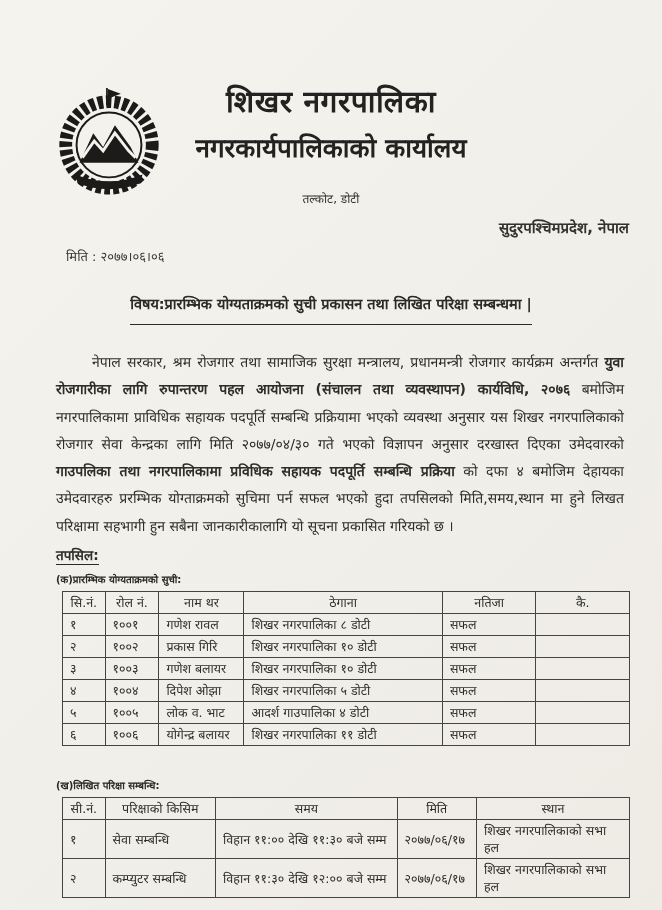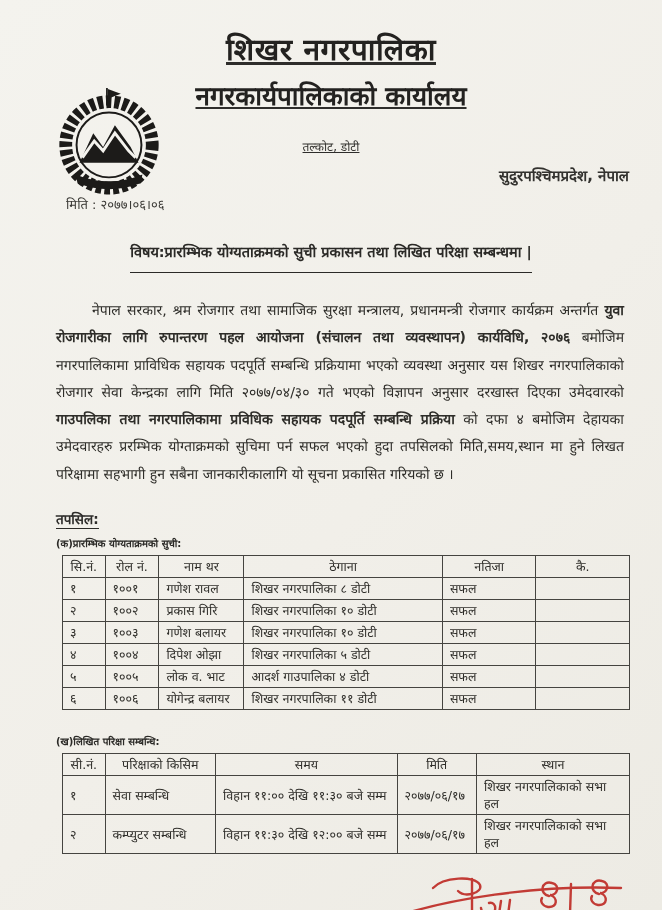--- a/index.html
+++ b/index.html
@@ -10,41 +10,41 @@
   }
   .page{
     position:relative;
     width:662px;height:910px;
     background:linear-gradient(135deg,#f4f3ee 0%,#f1efe9 55%,#edebe4 100%);
     color:#2e2d2b;
     overflow:hidden;
   }
   
   .emblem{position:absolute;left:50px;top:80px;width:118px;height:122px;}
-  .head-center{padding-top:28px;text-align:center;text-decoration:underline;}
+  .head-center{padding-top:80px;text-align:center;}
   .t-muni{font-size:30px;font-weight:bold;color:#232220;letter-spacing:.5px;}
   .t-office{font-size:26px;font-weight:bold;color:#232220;margin-top:8px;}
   .t-addr{font-size:12px;margin-top:25px;color:#33322f;}
   .t-prov{text-align:right;padding-right:33px;margin-top:10px;font-size:15px;font-weight:bold;color:#33322f;}
   .ref-row{display:flex;justify-content:space-between;margin:10px 34px 0 66px;font-size:13px;color:#3a3935;}
   .ref-left div{margin-bottom:9px;}
   
   .subject{
     text-align:center;margin-top:28px;font-size:14.5px;font-weight:bold;
     color:#2b2a27;
   }
   .subject span{border-bottom:1.6px solid #2b2a27;padding-bottom:12px;}
   
   .body-par{
     margin:36px 38px 0 56px;
     font-size:14px;line-height:1.95;text-align:justify;
     text-indent:36px;color:#2e2d29;
   }
   .body-par .b{font-weight:bold;}
-  .tapasil{margin:22px 0 0 56px;font-size:13.5px;font-weight:bold;}
+  .tapasil{margin:6px 0 0 56px;font-size:13.5px;font-weight:bold;}
   .tapasil span{border-bottom:1.6px solid #2b2a27;padding-bottom:1px;}
   .sec-label{margin:8px 0 5px 56px;font-size:10px;font-weight:bold;color:#2b2a27;}
   
   table{border-collapse:collapse;margin-left:62px;width:568px;background:transparent;}
   th,td{border:1.2px solid #454440;font-size:12.5px;color:#2e2d29;padding:2px 7px;height:17px;margin-left:8px;}
   th{font-weight:normal;text-align:center;}
   td{text-align:left;}
   .table-a col:nth-child(1){width:7.5%;}
   .table-a col:nth-child(2){width:9.5%;}
   .table-a col:nth-child(3){width:15%;}
@@ -170,21 +170,21 @@
           <td>६</td>
           <td>१००६</td>
           <td>योगेन्द्र बलायर</td>
           <td>शिखर नगरपालिका ११ डोटी</td>
           <td>सफल</td>
           <td></td>
         </tr>
       </tbody>
     </table>
 
-  <div class="sec-label" style="margin-top:24px;">(ख)लिखित परिक्षा सम्बन्धि:</div>
+  <div class="sec-label" style="margin-top:32px;">(ख)लिखित परिक्षा सम्बन्धि:</div>
 
   <table class="table-b">
     <colgroup>
         <col>
         <col>
         <col>
         <col>
         <col>
       </colgroup>
   <thead>

